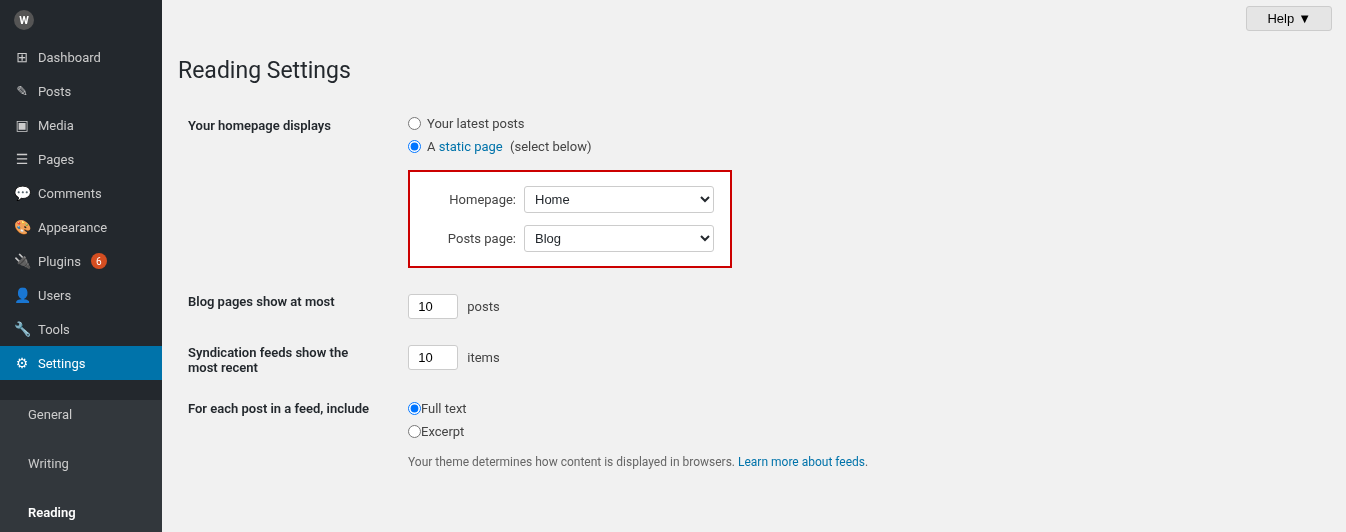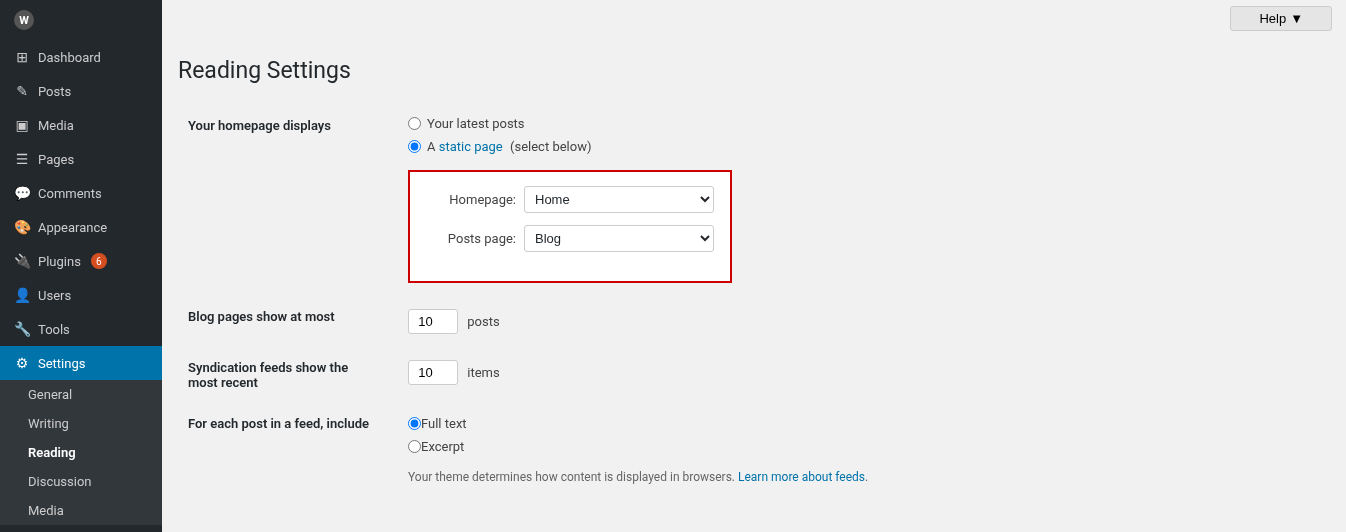--- a/index.html
+++ b/index.html
@@ -33,21 +33,21 @@
     .sidebar-item .badge {
       background: #d54e21; color: #fff; border-radius: 50%;
       width: 16px; height: 16px; font-size: 10px;
       display: flex; align-items: center; justify-content: center;
       margin-left: 2px;
     }
 
     
     .submenu { background: #32373c; }
     .submenu .sidebar-item {
-      padding: 7px 14px 7px 28px; font-size: 13px; color: #ccc;
+      padding: 7px 14px 7px 28px; font-size: 13px; color: #ccc; margin-top: 20px;
     }
     .submenu .sidebar-item.active-sub { color: #fff; font-weight: 600; }
 
     
     #main {
       flex: 1;
       display: flex;
       flex-direction: column;
       background: #f1f1f1;
       overflow-y: auto;
@@ -56,21 +56,21 @@
     
     #topbar {
       display: flex;
       justify-content: flex-end;
       align-items: center;
       padding: 6px 14px;
       background: #f1f1f1;
     }
     .help-btn {
       background: #e5e5e5; border: 1px solid #ccc; border-radius: 3px;
-      padding: 4px 28px; font-size: 13px; cursor: pointer;
+      padding: 4px 20px; font-size: 13px; cursor: pointer;
       display: flex; align-items: center; gap: 4px;
     }
 
     
     #content {
       padding: 20px 16px;
       flex: 1;
     }
     .page-title {
       font-size: 23px; font-weight: 400; color: #23282d; margin-bottom: 20px;
@@ -107,21 +107,21 @@
       border: 2px solid #cc0000;
       padding: 14px 16px;
       margin-top: 8px;
       display: inline-block;
       background: #fff;
       min-width: 300px;
     }
     .page-select-row {
       display: flex; align-items: center; gap: 8px; margin-bottom: 12px;
     }
-    .page-select-row:last-child { margin-bottom: 15px; }
+    .page-select-row:last-child { margin-bottom: 0; }
     .page-select-row label {
       width: 90px; text-align: right; color: #444; font-size: 13px;
     }
     .page-select-row select {
       width: 190px; padding: 4px 6px; border: 1px solid #ccc; border-radius: 3px;
       font-size: 13px; background: #fff; color: #23282d;
     }
 
     .number-input {
       width: 50px; padding: 4px 6px; border: 1px solid #ccc; border-radius: 3px;

